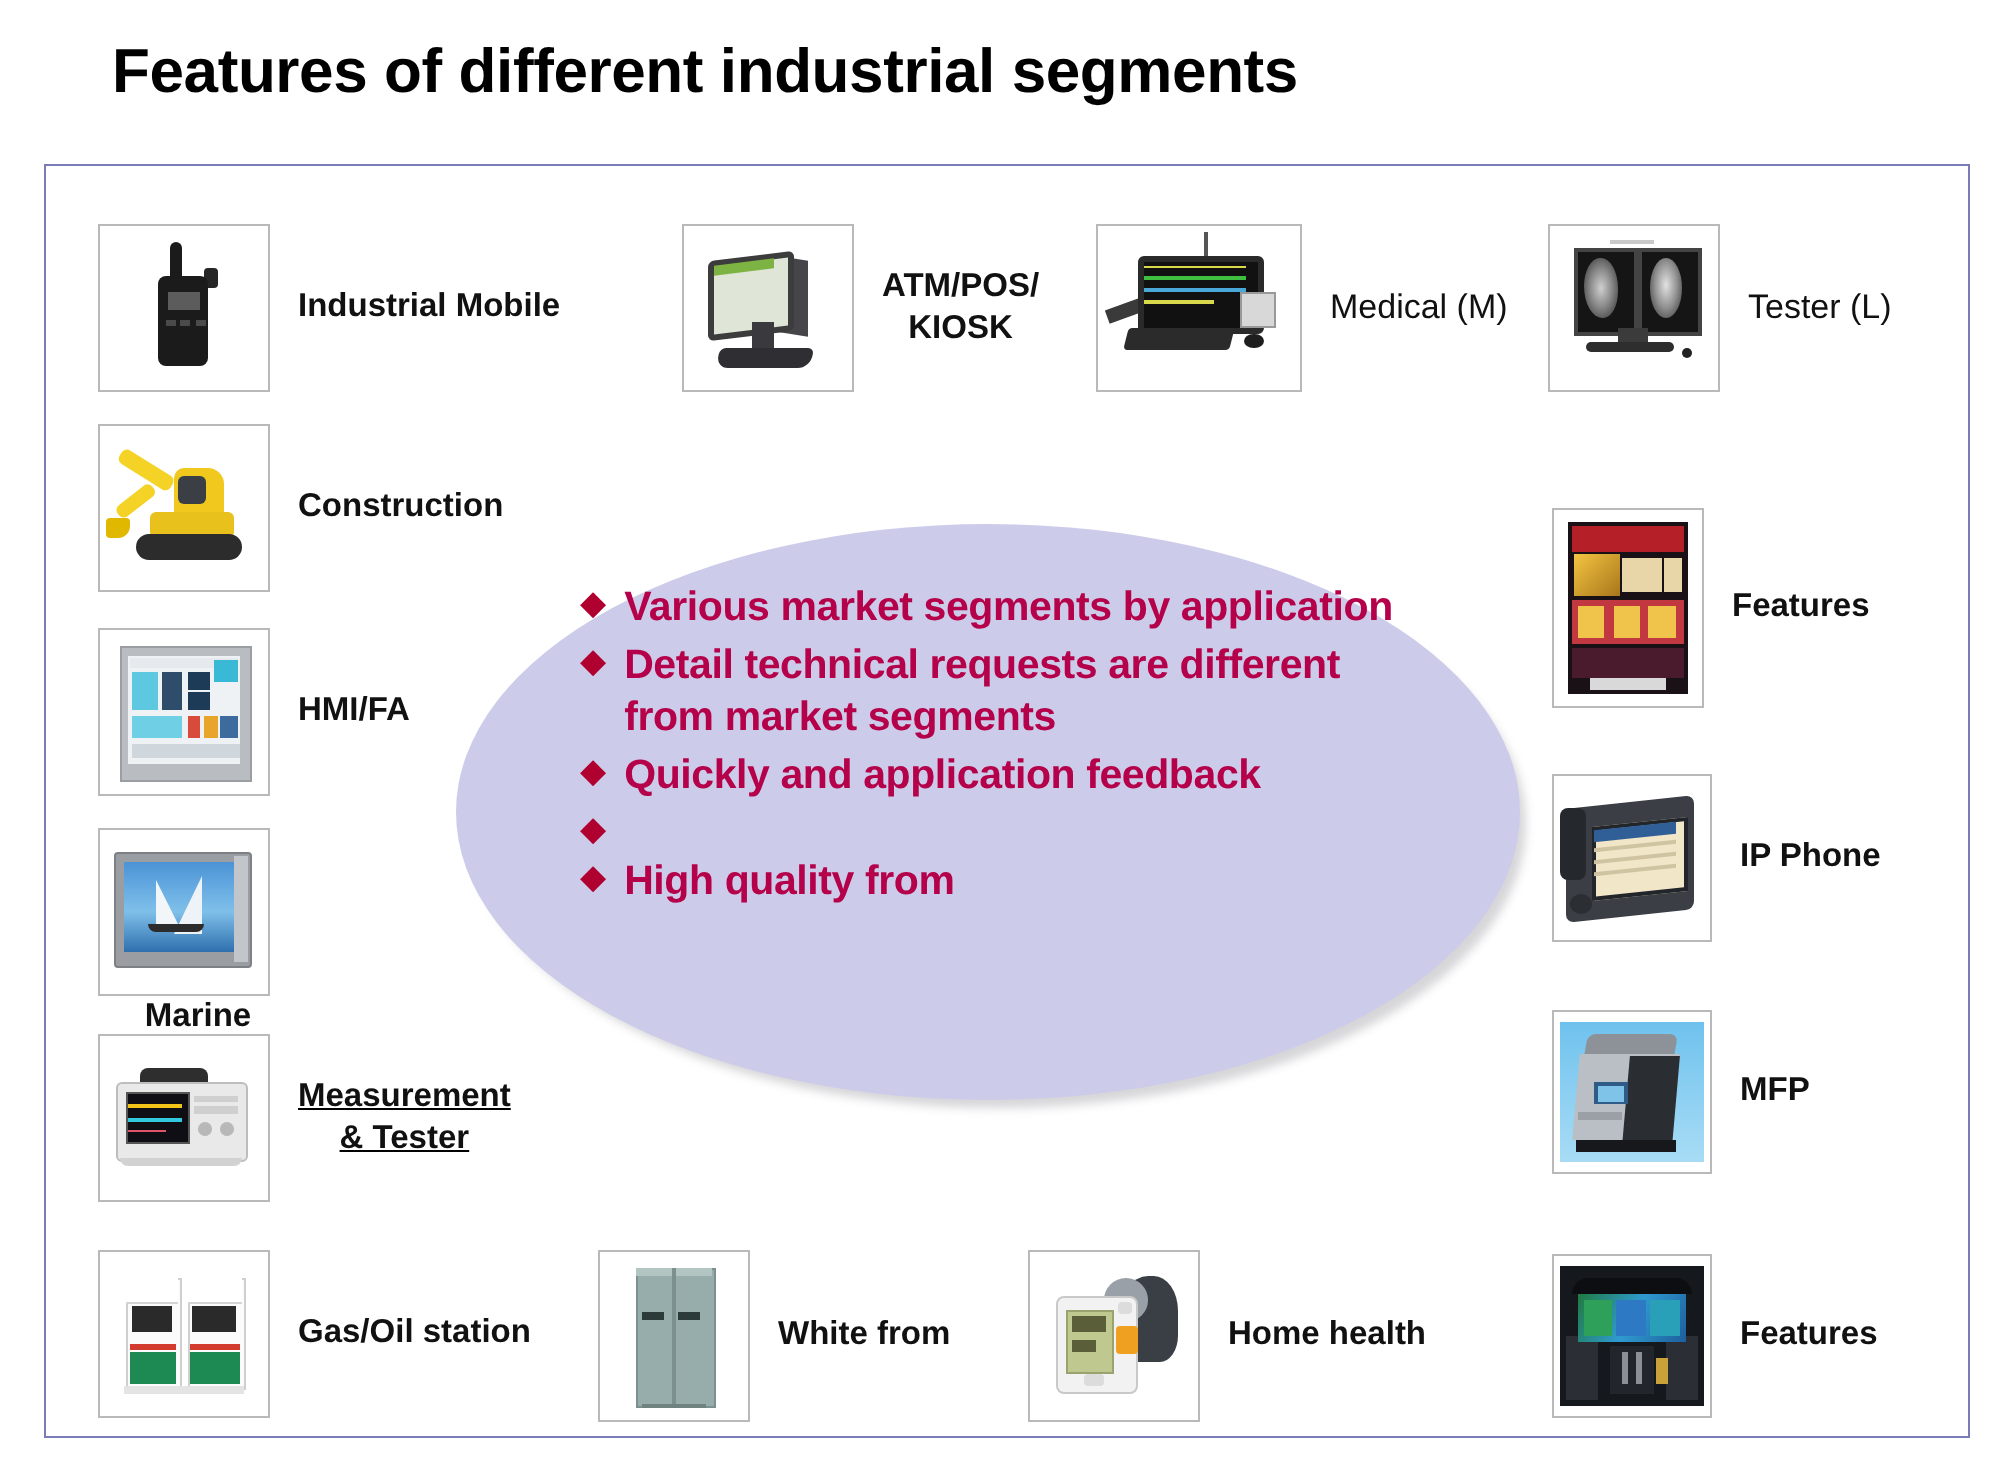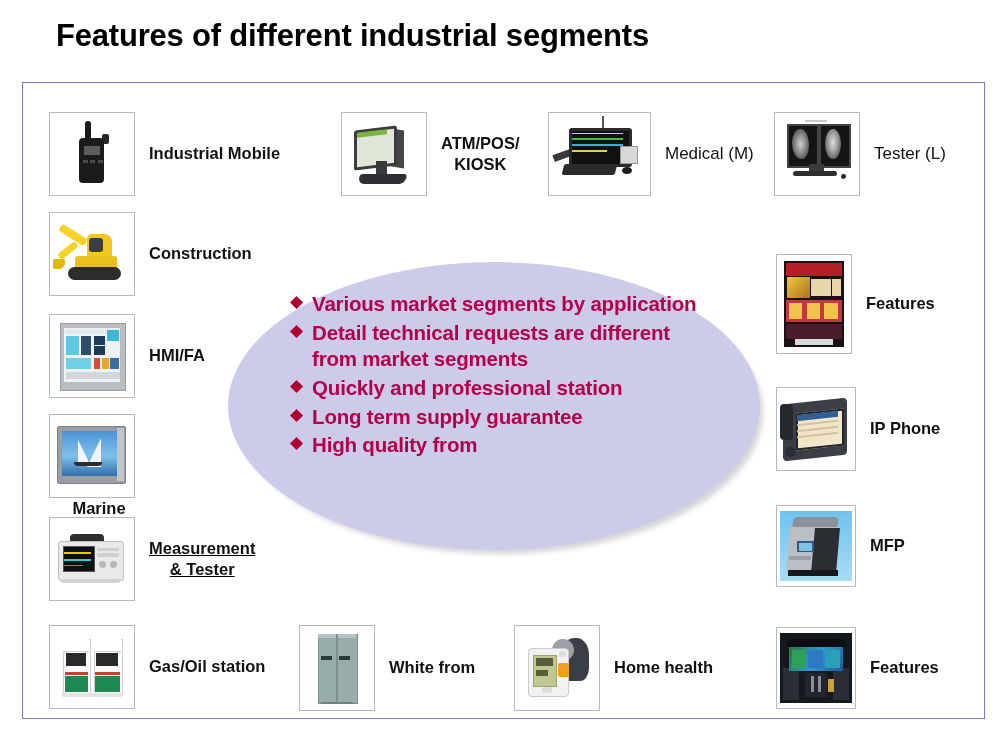--- a/index.html
+++ b/index.html
@@ -512,26 +512,25 @@
     <span class="bullet-text">Various market segments by application</span>
   </div>
 
   <div class="bullet-row">
     <span class="bullet-marker">◆</span>
     <span class="bullet-text">Detail technical requests are different from market segments</span>
   </div>
 
   <div class="bullet-row">
     <span class="bullet-marker">◆</span>
-    <span class="bullet-text">Quickly and professional station</span>
+    <span class="bullet-text">Quickly and application feedback</span>
   </div>
 
   <div class="bullet-row">
     <span class="bullet-marker">◆</span>
-    <span class="bullet-text">Long term supply guarantee</span>
   </div>
 
   <div class="bullet-row">
     <span class="bullet-marker">◆</span>
     <span class="bullet-text">High quality from</span>
   </div>
 
 </div>
 
 </body></html>

